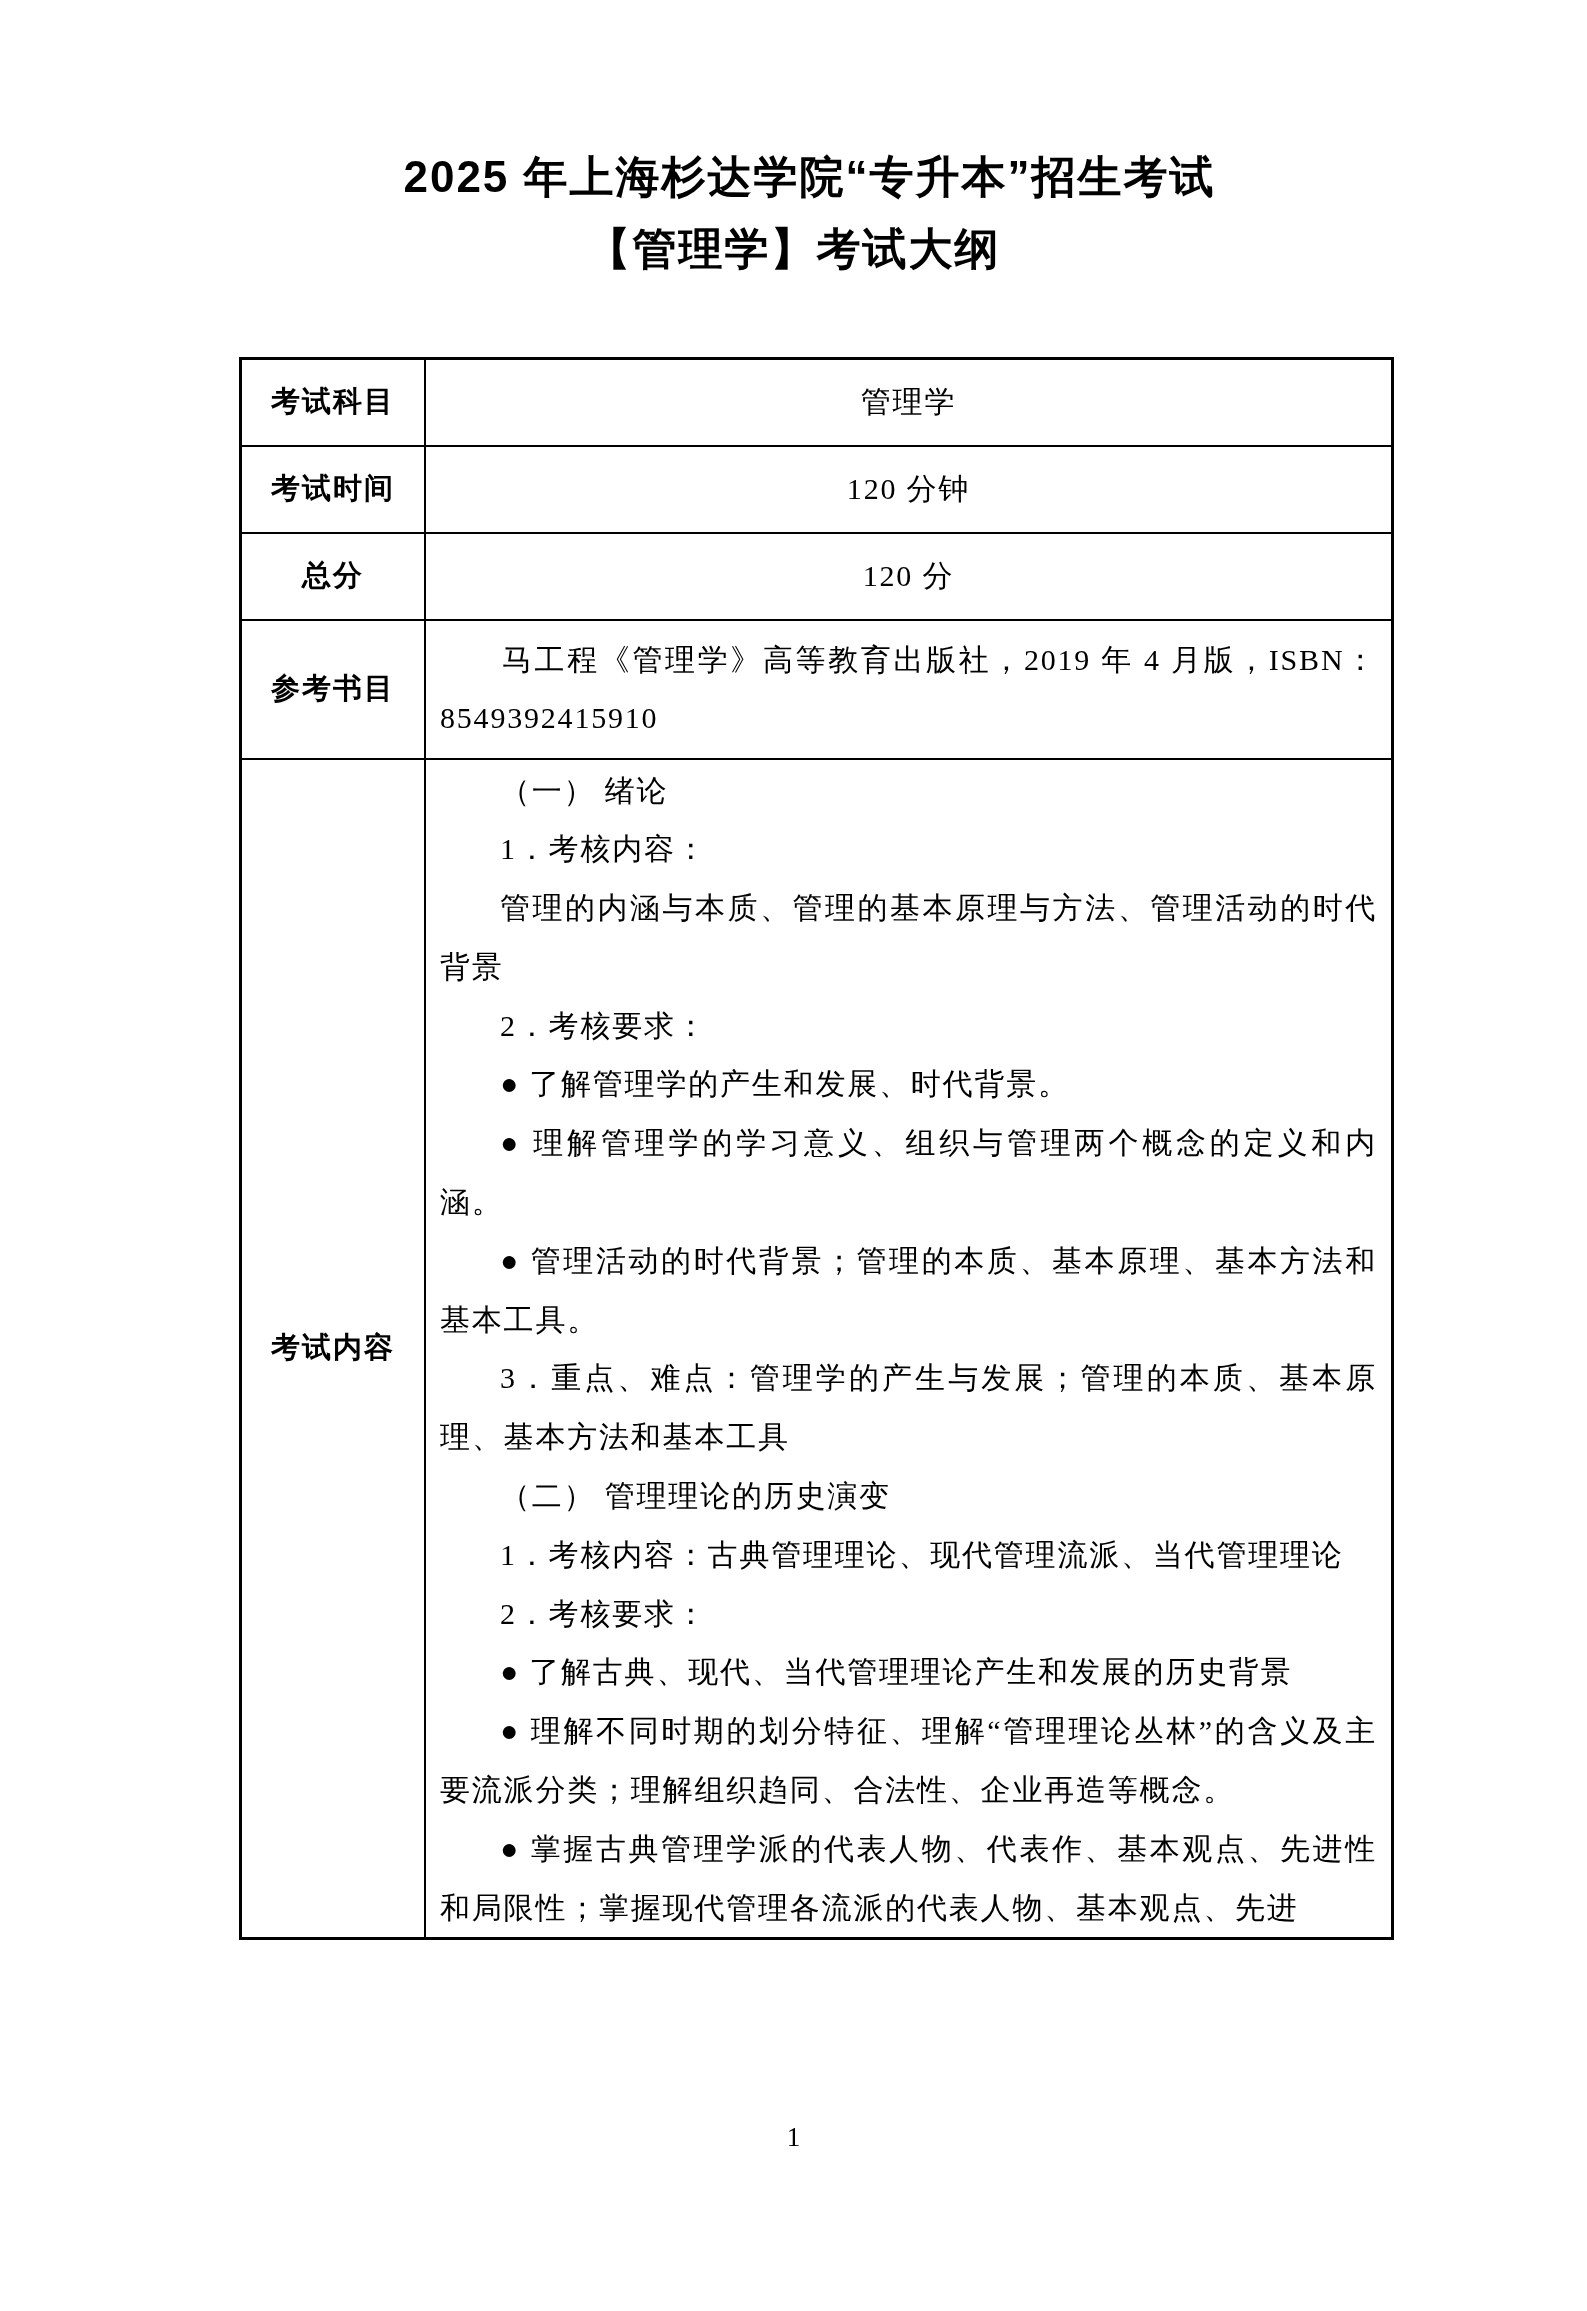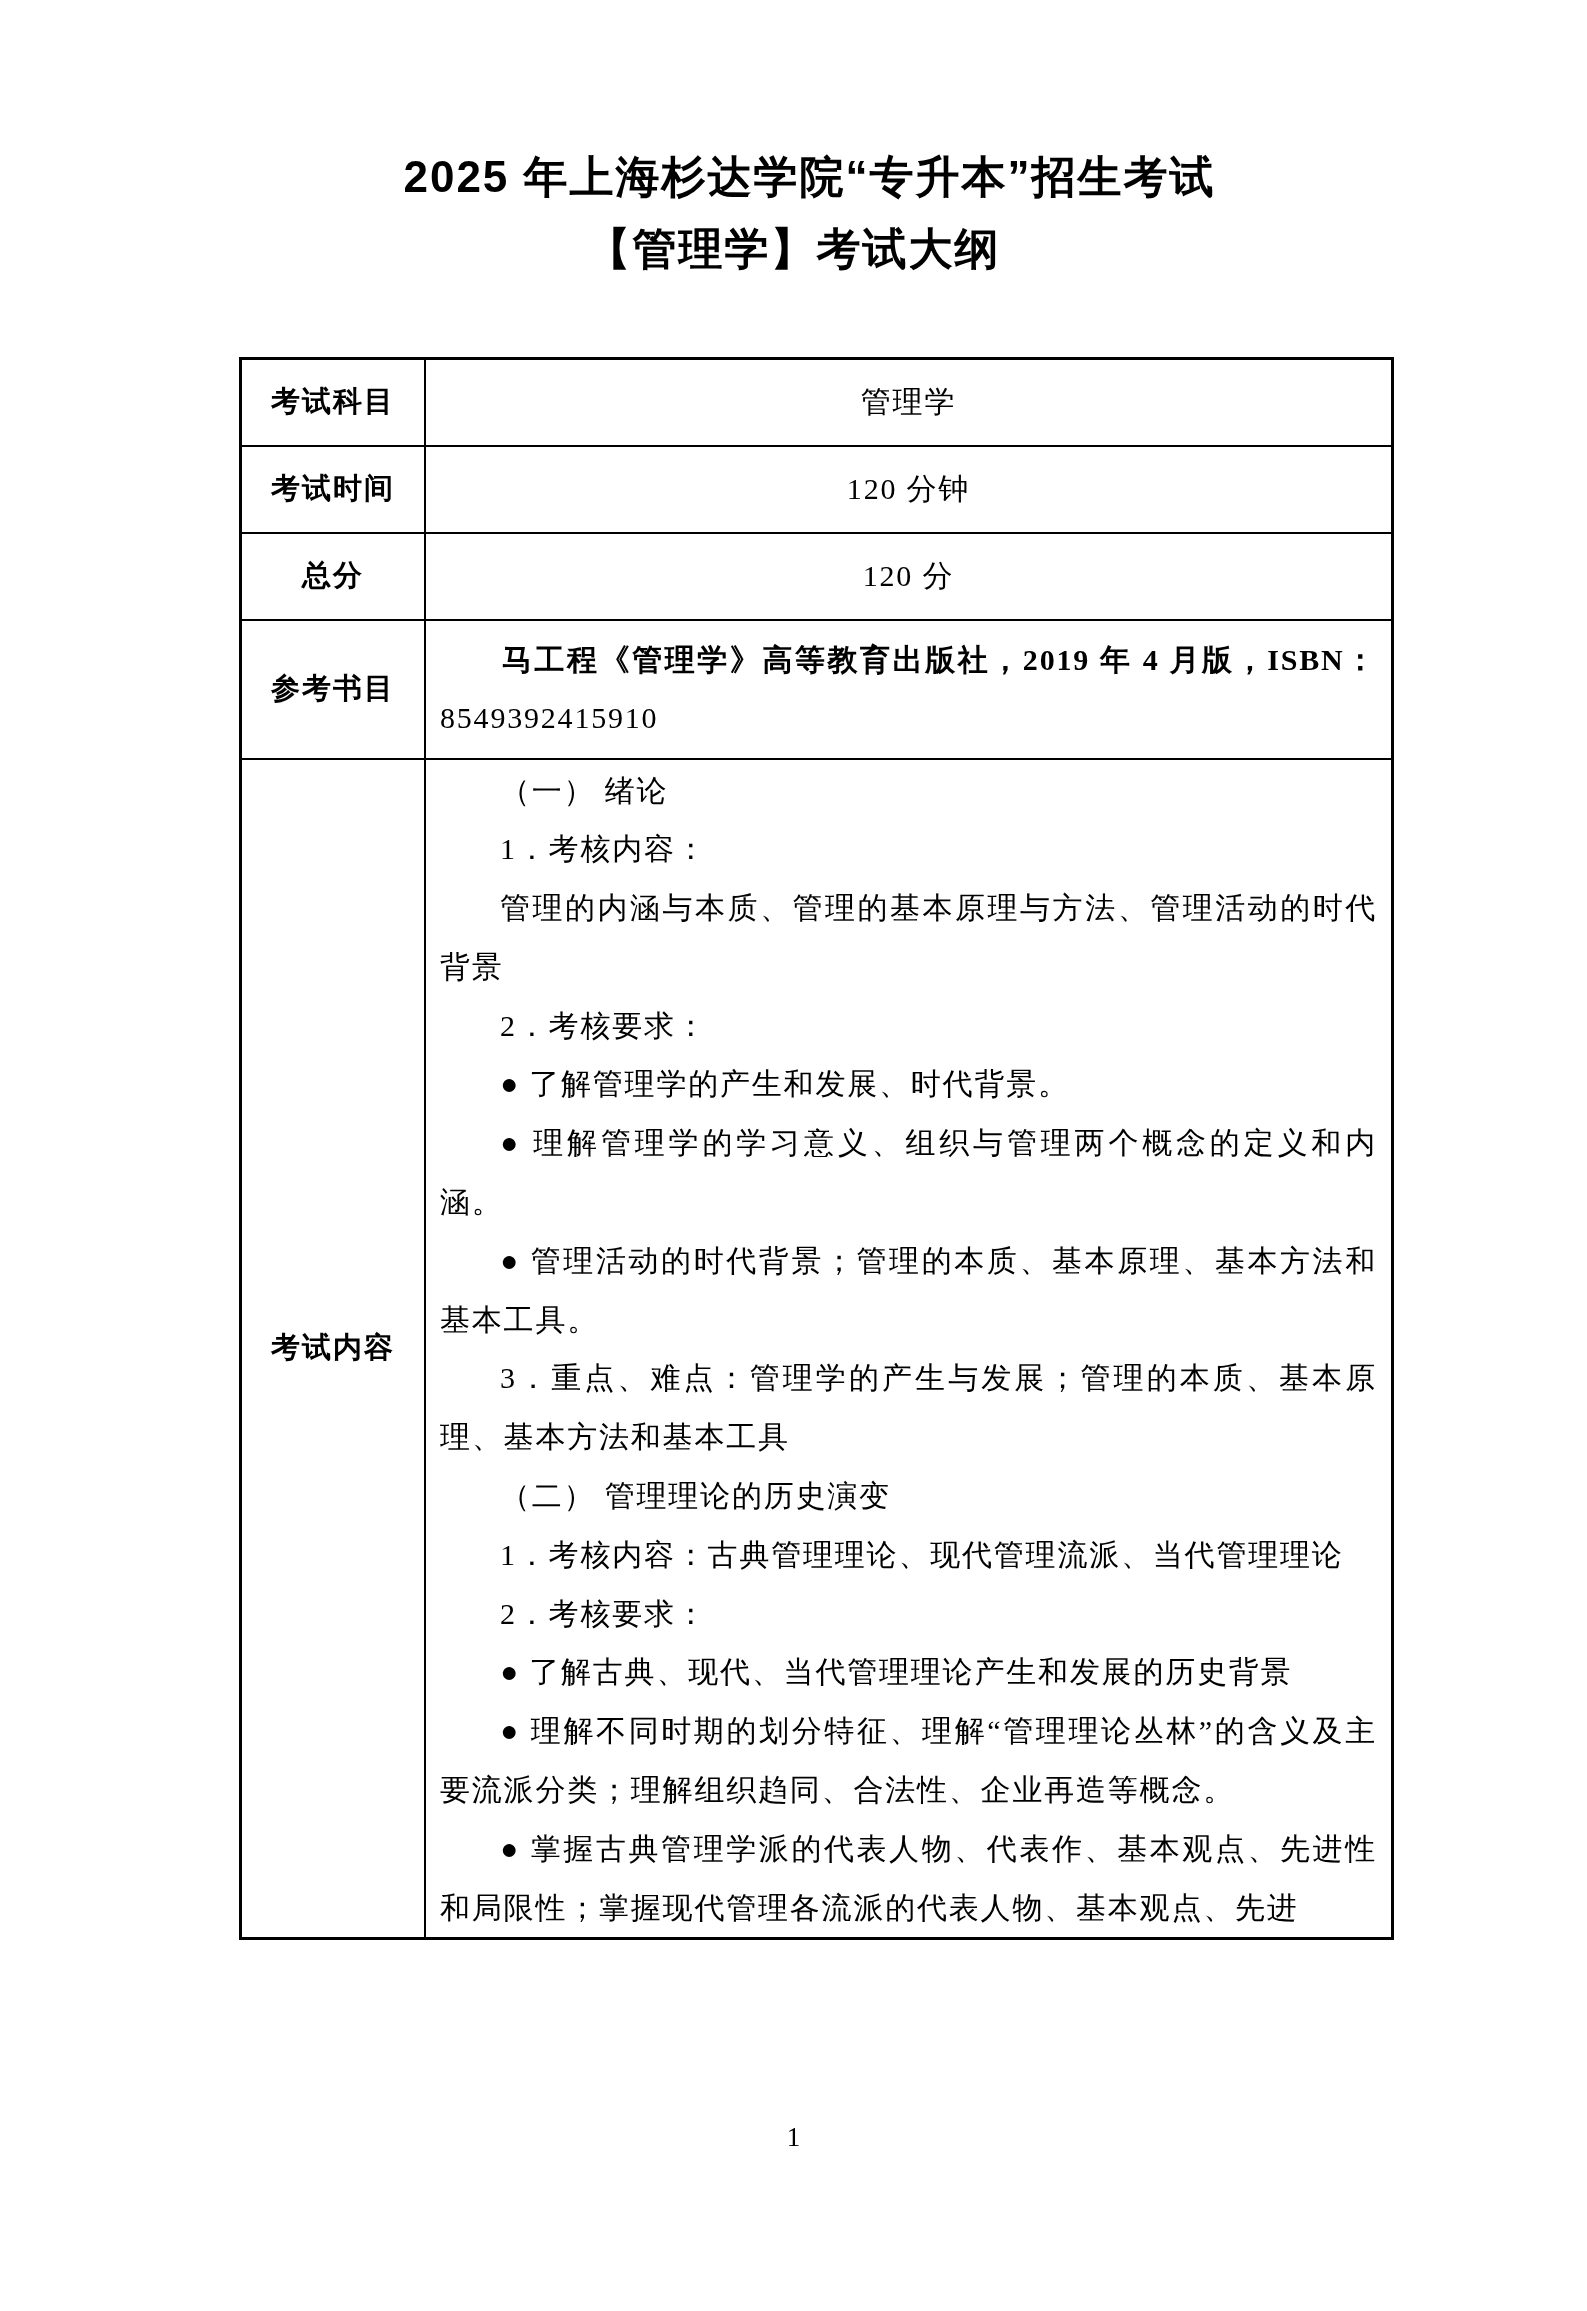--- a/index.html
+++ b/index.html
@@ -71,21 +71,20 @@
   .v-fill {
     text-align: justify;
     text-align-last: justify;
     -moz-text-align-last: justify;
   }
   .ref-line1 {
     text-align: justify;
     text-align-last: justify;
     -moz-text-align-last: justify;
     text-indent: 62px;
-    font-weight: bold;
   }
   .ref-line2 { text-align: left; }
 
   td.content-cell {
     width: 937px;
     vertical-align: top;
     padding: 2px 14px 0 14px;
   }
   td.content-cell p {
     margin: 0;

